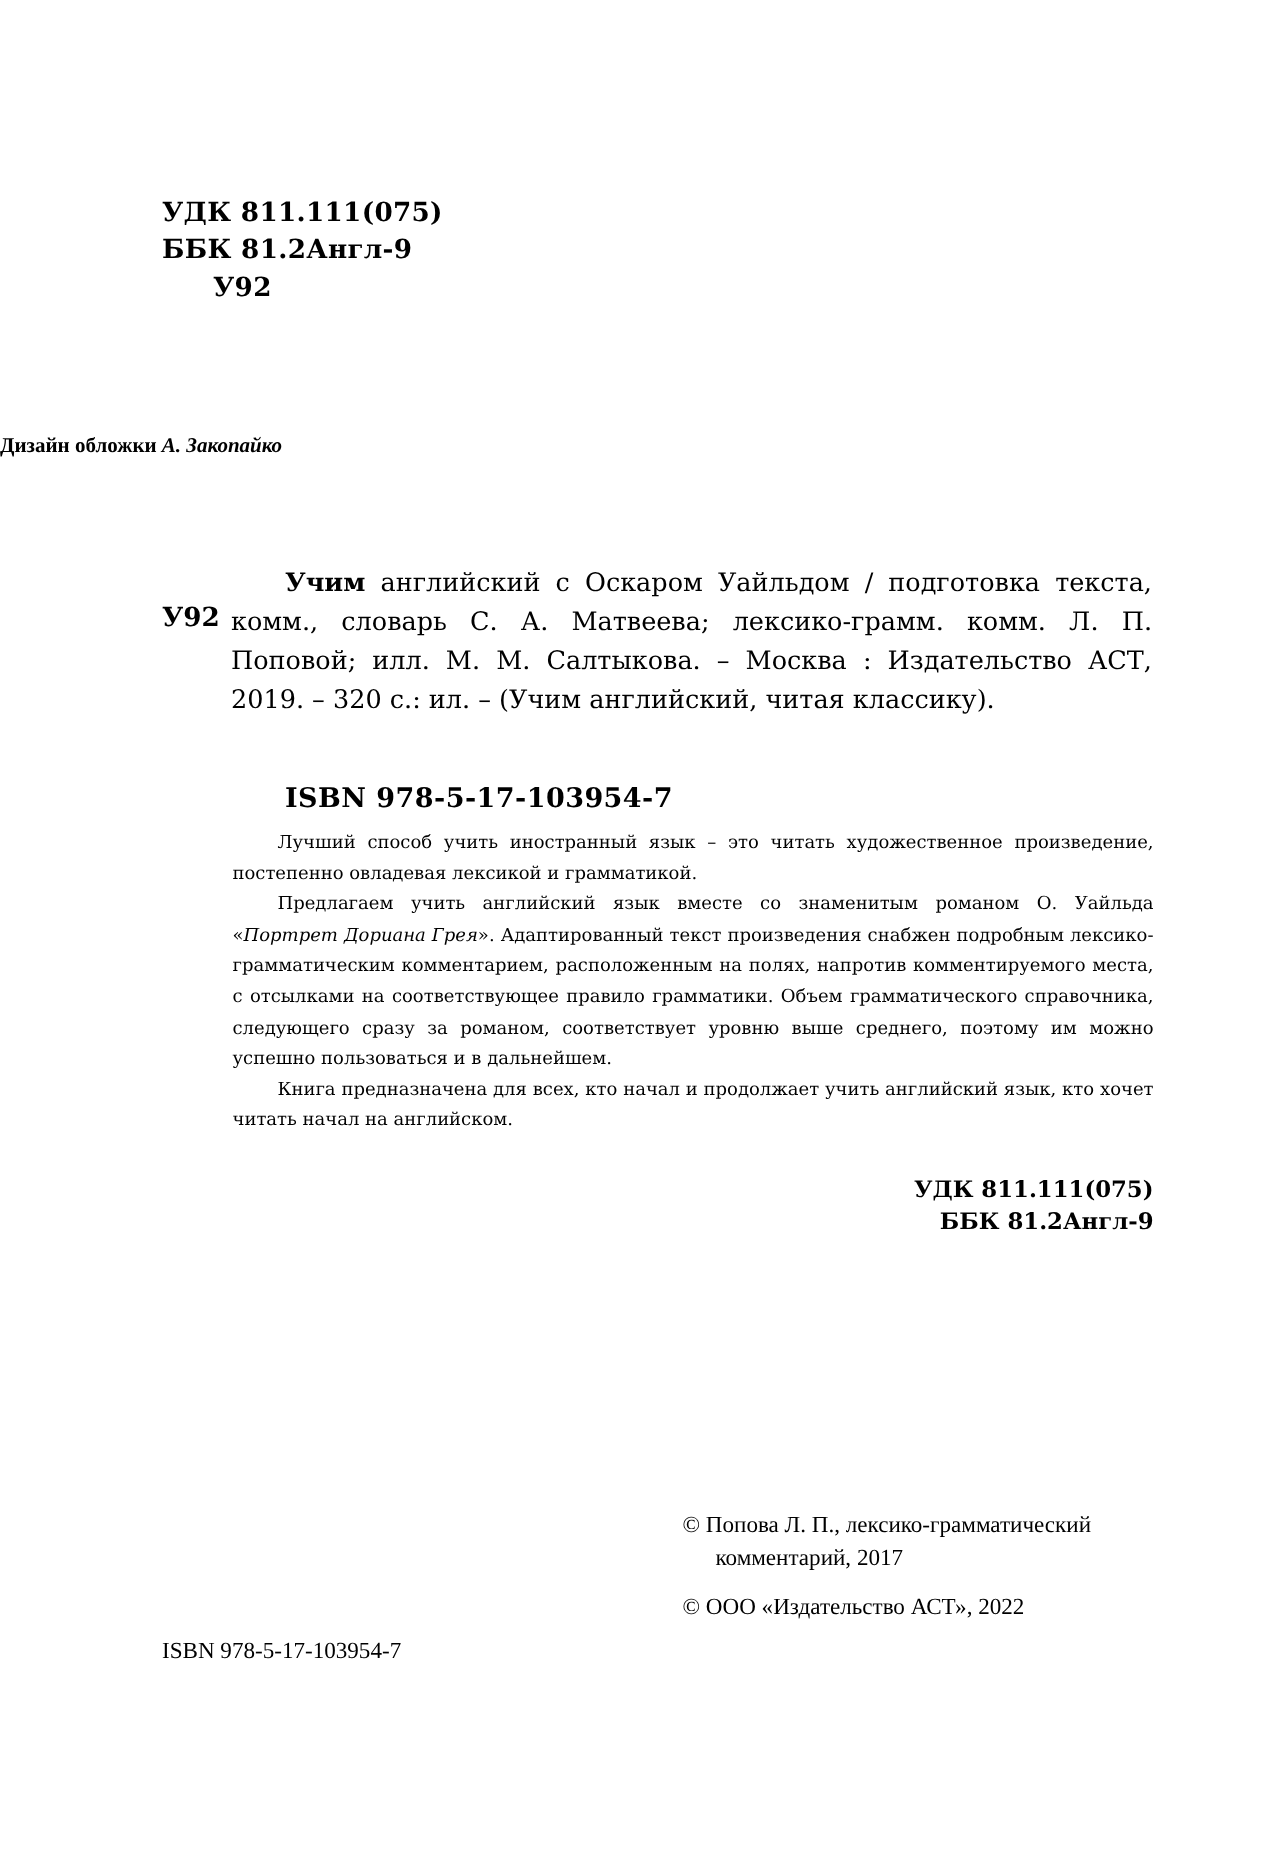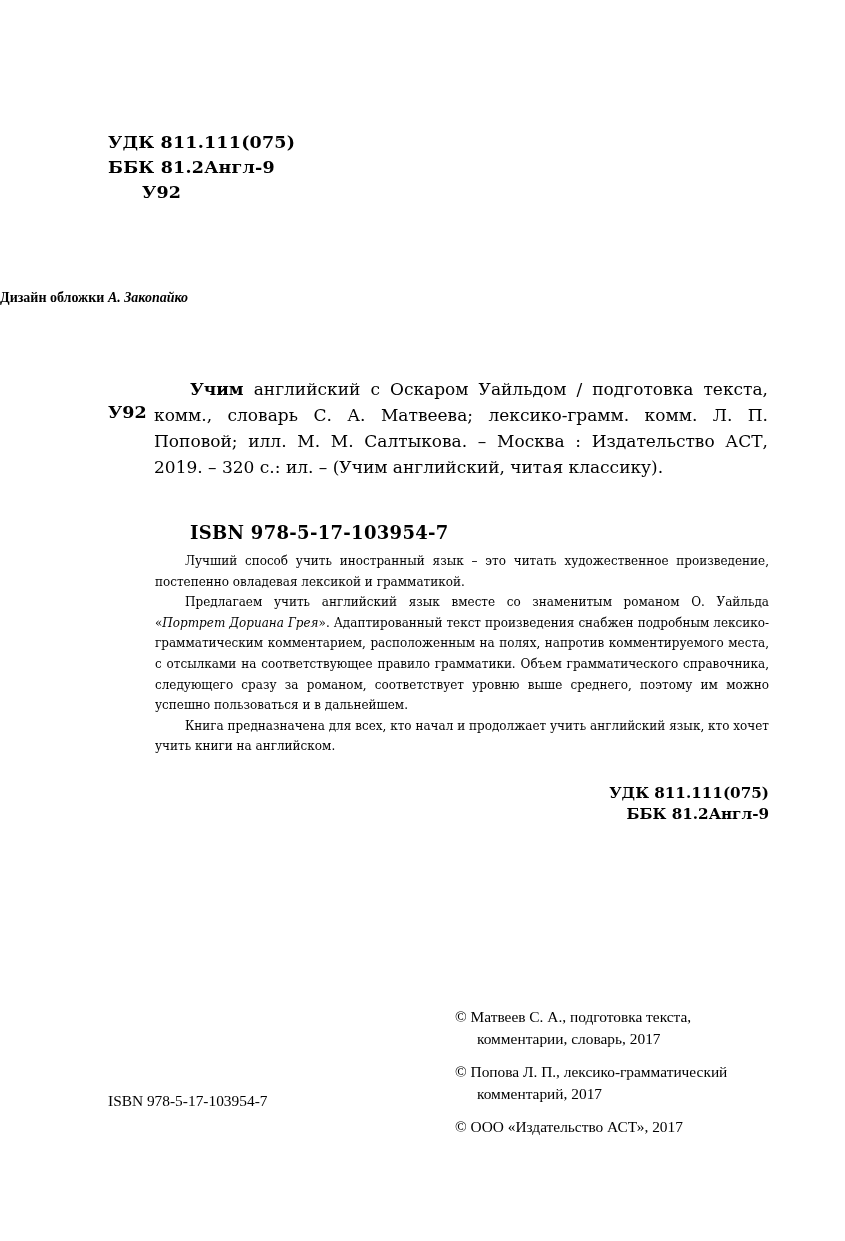--- a/index.html
+++ b/index.html
@@ -167,29 +167,28 @@
     </div>
   </div>
 
   <div class="isbn-main">ISBN 978-5-17-103954-7</div>
 
   <div class="annotation">
     <p>Лучший способ учить иностранный язык – это читать художественное произведение, постепенно овладевая лексикой и грамматикой.</p>
     <p>
       <span>Предлагаем учить английский язык вместе со знаменитым романом О. Уайльда «<i>Портрет Дориана Грея</i>». Адаптированный текст произведения снабжен подробным лексико-грамматическим комментарием, расположенным на полях, напротив комментируемого места, с отсылками на соответствующее правило грамматики. Объем грамматического справочника, следующего сразу за романом, соответствует уровню выше среднего, поэтому им можно успешно пользоваться и в дальнейшем.</span>
     </p>
-    <p>Книга предназначена для всех, кто начал и продолжает учить английский язык, кто хочет учить книги на английском.</p>
+    <p>Книга предназначена для всех, кто начал и продолжает учить английский язык, кто хочет читать начал на английском.</p>
   </div>
 
   <div class="codes-bottom">
     <div>УДК 811.111(075)</div>
     <div>ББК 81.2Англ-9</div>
   </div>
 
   <div class="copyright">
-    <div class="row">© Матвеев С. А., подготовка текста, комментарии, словарь, 2017</div>
     <div class="row">© Попова Л.  П., лексико-грамматический комментарий, 2017</div>
-    <div class="row">© ООО «Издательство АСТ», 2017</div>
+    <div class="row">© ООО «Издательство АСТ», 2022</div>
   </div>
 
   <div class="isbn-bottom">ISBN 978-5-17-103954-7</div>
 
 </div>
 
 </body></html>

